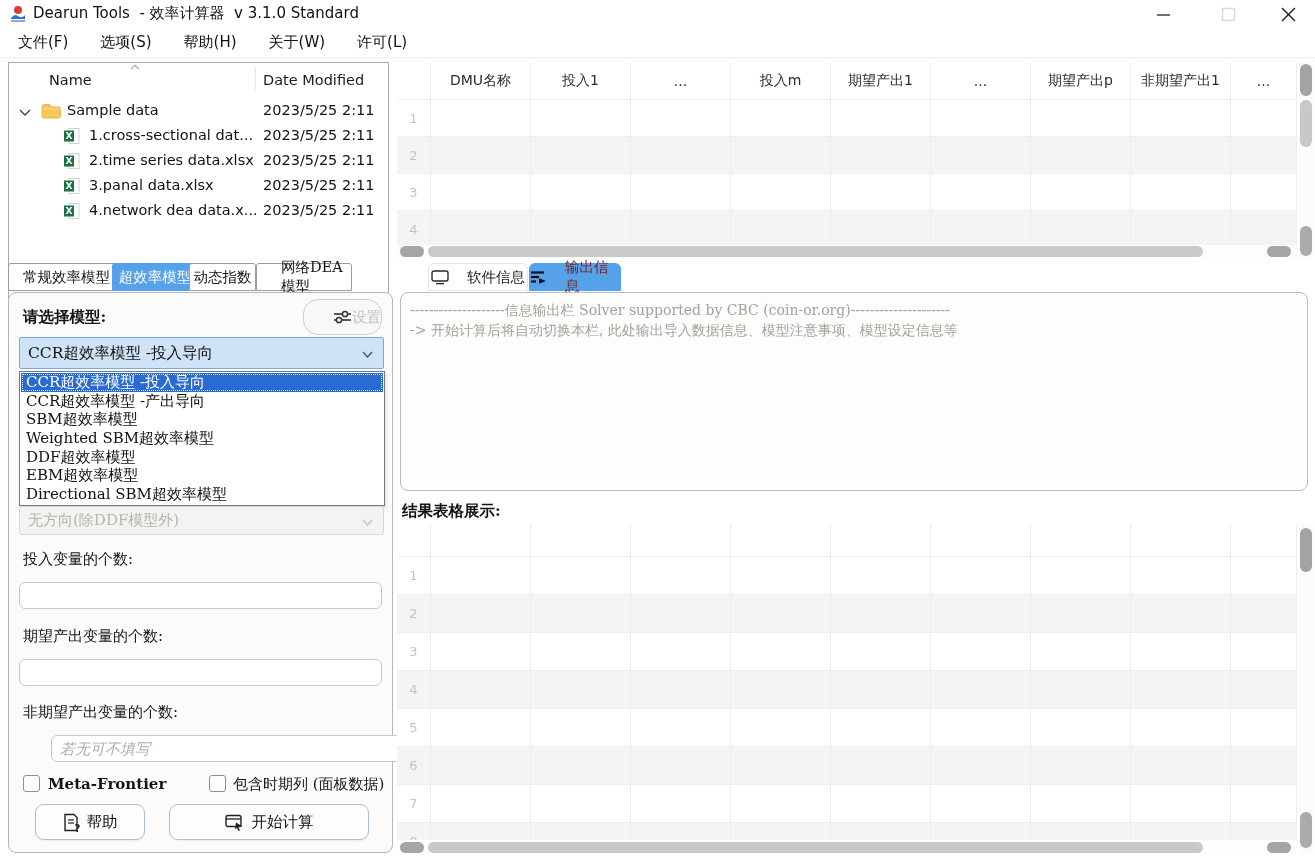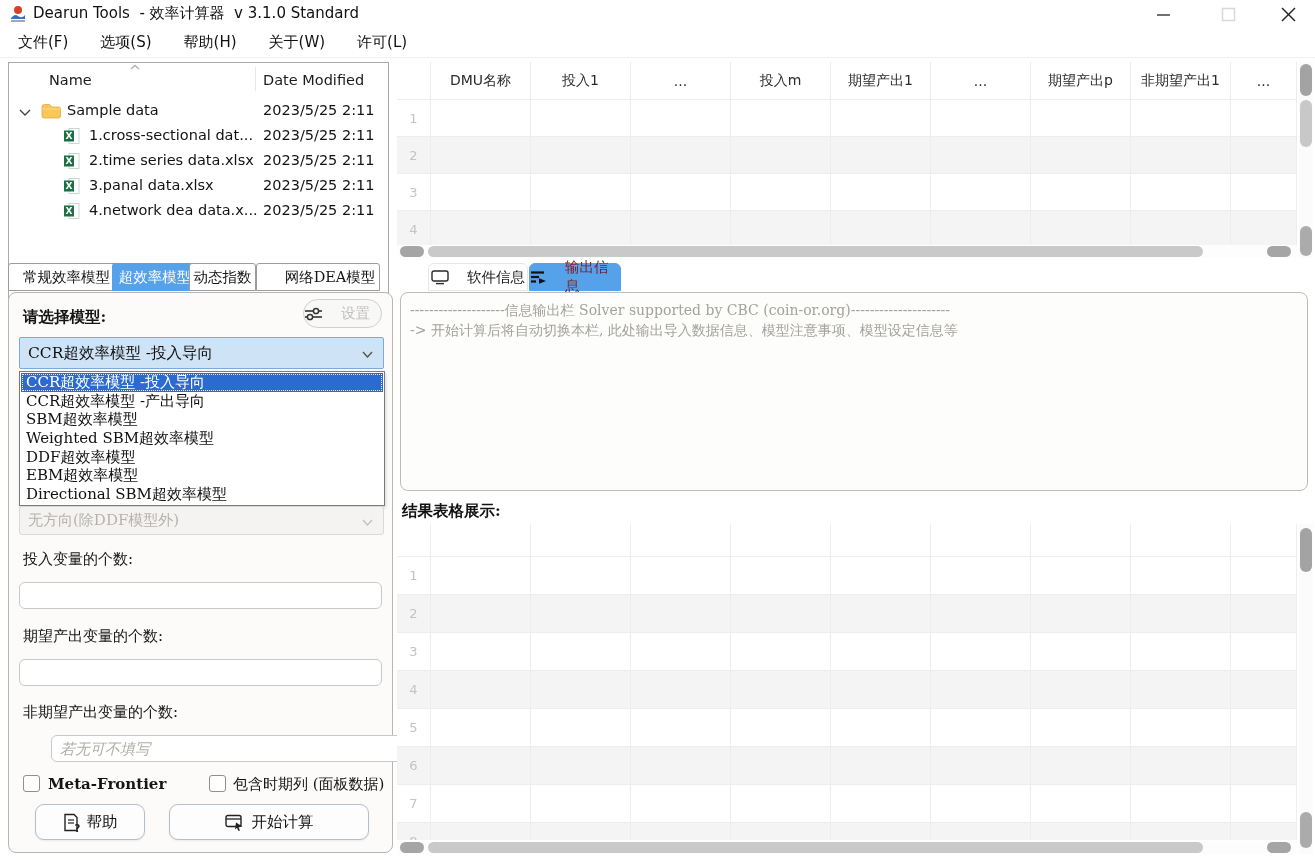--- a/index.html
+++ b/index.html
@@ -56,22 +56,22 @@
           font-family:"DejaVu Serif","Liberation Serif",serif; font-size:14.5px; color:#1b1b1b;
           background:#fff; border:1px solid #e6e6e6; border-radius:6px 6px 0 0; }
   .itab.sel { background:#55a1ea; border-color:#55a1ea; color:#7f1d1d; }
 
   
   #model-panel { position:absolute; left:8px; top:292px; width:385px; height:561px;
                  border:1px solid #b6b6b6; border-radius:8px; background:#fcfbfa;
                  font-family:"DejaVu Serif","Liberation Serif",serif; }
   .p-label { position:absolute; left:14px; font-size:15px; color:#151515; }
   #lbl-select { top:14px; font-size:15.5px; font-weight:bold; }
-  #settings-btn { position:absolute; right:10px; top:6px; width:79px; height:29px; border:1px solid #cfcfcf;
-                  border-radius:15px; background:#f8f8f7; display:flex; align-items:center; justify-content:flex-start; gap:18px; }
+  #settings-btn { position:absolute; right:10px; top:6px; width:79px; height:36px; border:1px solid #cfcfcf;
+                  border-radius:15px; background:#f8f8f7; display:flex; align-items:center; justify-content:flex-end; gap:0; }
   #settings-btn span { color:#c2c0bd; font-size:14.5px; }
   #model-combo { position:absolute; left:10px; top:44px; width:365px; height:32px; background:#cfe3f6;
                  border:1px solid #79abd9; border-radius:2px; display:flex; align-items:center; }
   #model-combo .val { margin-left:8px; font-size:15.5px; color:#101010; }
   #model-combo svg { position:absolute; right:10px; top:13px; }
   #model-list { position:absolute; left:10px; top:78px; width:366px; background:#fff; border:1px solid #7a7a7a;
                 box-shadow:1px 2px 3px rgba(0,0,0,0.15); padding:1px; }
   .opt { height:18.7px; line-height:18.5px; padding-left:5px; font-size:15px; color:#101010; white-space:nowrap; }
   .opt.sel { background:#2b6ad0; color:#fff; outline:1px dotted #e8eefc; outline-offset:-2px; }
   #dir-select { position:absolute; left:10px; top:213px; width:365px; height:29px; background:#f4f3f1;
@@ -270,21 +270,21 @@
   </div>
   <div class="vscroll" style="top:62px;height:196px;">
     <div class="vs-piece" style="top:2px;height:32px;background:#a3a3a3;"></div>
     <div class="vs-piece" style="top:38px;height:47px;background:#c8c8c8;"></div>
     <div class="vs-piece" style="top:164px;height:30px;background:#ababab;"></div>
   </div>
 
   <div class="mtab" style="left:8px;width:117px;">常规效率模型</div>
   <div class="mtab sel" style="left:112px;width:86px;text-align:center;">超效率模型</div>
   <div class="mtab" style="left:189px;width:67px;">动态指数</div>
-  <div class="mtab" style="left:256px;width:124px;padding-left:24px;">网络DEA模型</div>
+  <div class="mtab" style="left:256px;width:96px;padding-left:24px;">网络DEA模型</div>
 
   <div class="itab" style="left:428px;width:100px;">
     <svg width="18" height="15">
         <rect x="1" y="1" width="16" height="10" rx="2" fill="none" stroke="#2a2a2a" stroke-width="1.4"></rect>
         <line x1="5" y1="13.6" x2="13" y2="13.6" stroke="#2a2a2a" stroke-width="1.4"></line>
       </svg>
     <span>软件信息</span>
   </div>
   <div class="itab sel" style="left:529px;width:92px;">
     <svg width="18" height="14">

